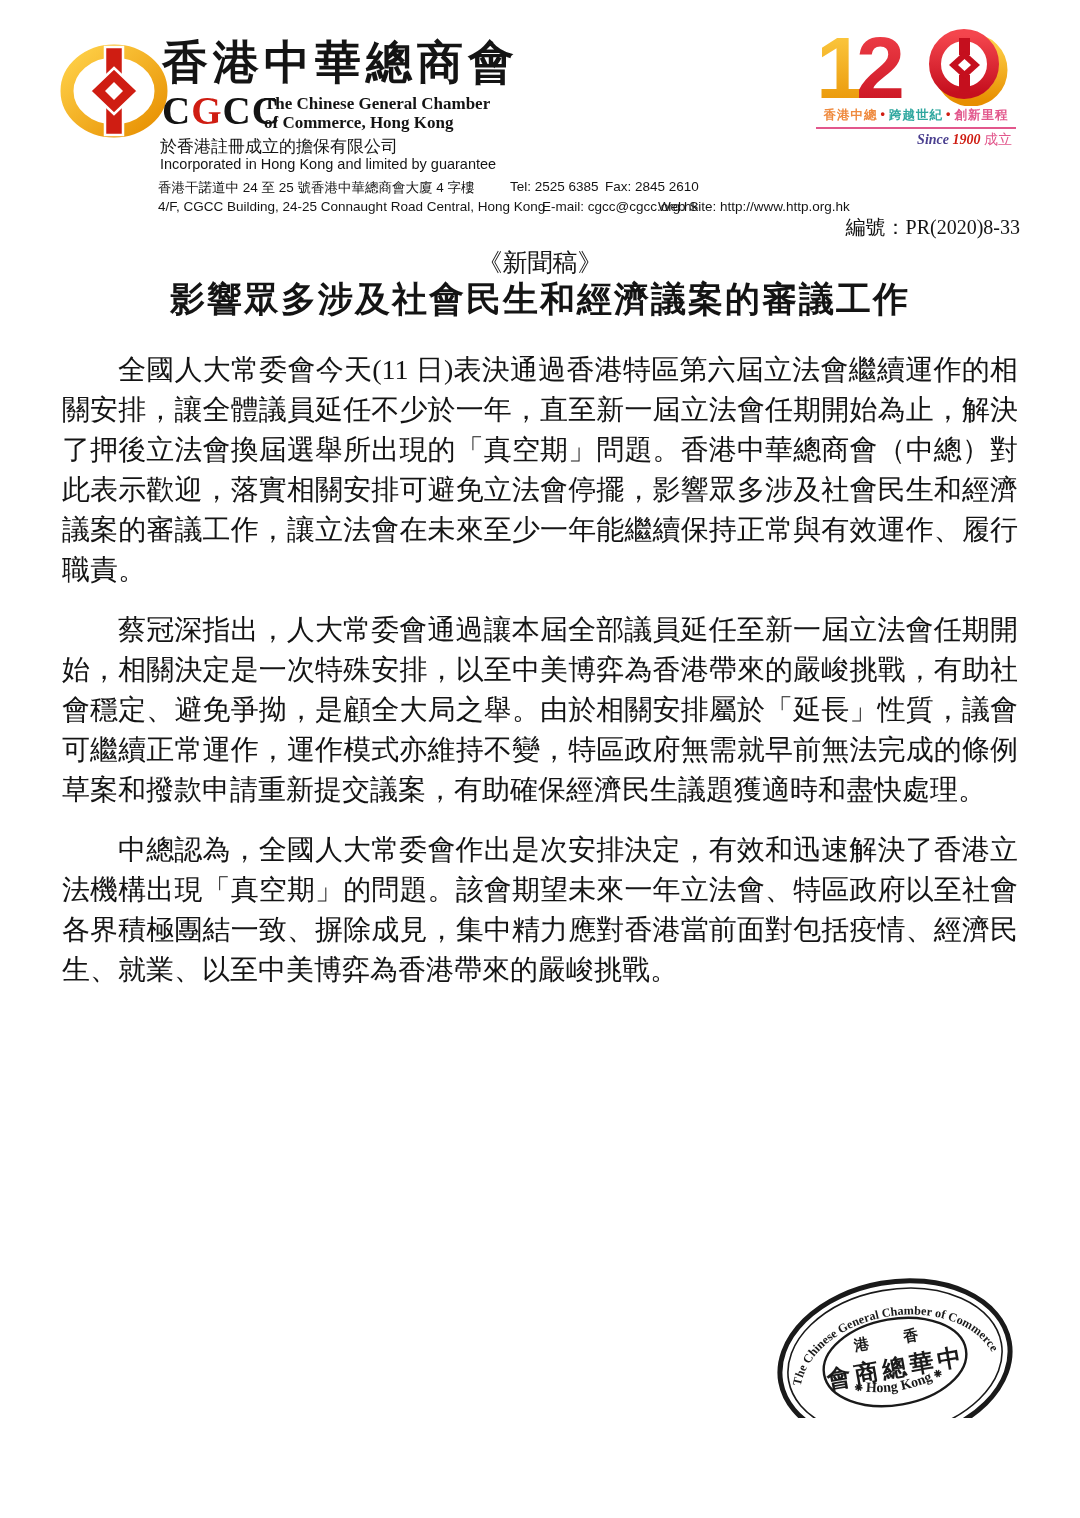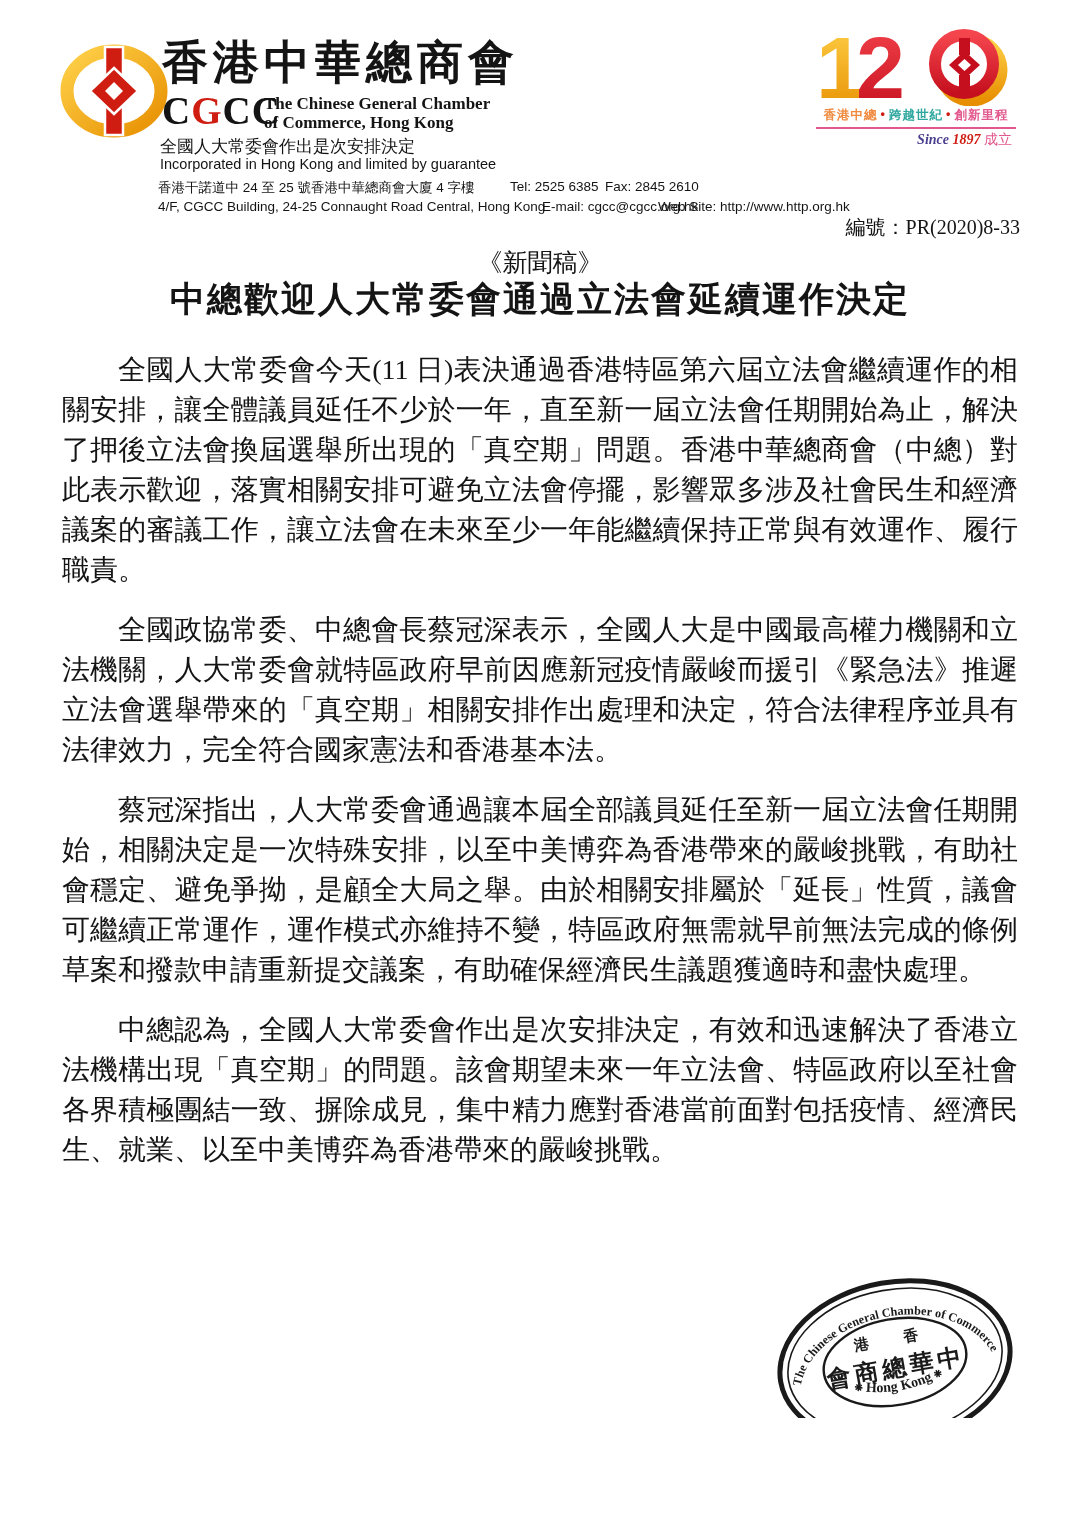--- a/index.html
+++ b/index.html
@@ -81,21 +81,21 @@
     <polygon points="54,24 78,47 54,70 30,47" fill="var(--logo-red)" stroke="#fff" stroke-width="2.5"></polygon>
     <polygon points="54,38 63,47 54,56 45,47" fill="#fff"></polygon>
   </svg>
 
   <div class="brand-cn">香港中華總商會</div>
   <div class="acronym"><span>C</span><span class="g">G</span><span>CC</span></div>
   <div class="name-en">
     <div>The Chinese General Chamber</div>
     <div>of Commerce, Hong Kong</div>
   </div>
-  <div class="inc-cn">全國人大常委會作出是次安排決定</div>
+  <div class="inc-cn">於香港註冊成立的擔保有限公司</div>
   <div class="inc-en">Incorporated in Hong Kong and limited by guarantee</div>
 
   <div class="addr">
     <div class="addr-row">
       <span class="cell c-addr">香港干諾道中 24 至 25 號香港中華總商會大廈 4 字樓</span>
       <span class="cell c-tel">Tel: 2525 6385</span>
       <span class="cell c-fax">Fax: 2845 2610</span>
     </div>
     <div class="addr-row">
       <span class="cell c-addr">4/F, CGCC Building, 24-25 Connaught Road Central, Hong Kong</span>
@@ -130,33 +130,32 @@
     <div class="tagline">
       <span class="t-or">香港中總</span>
       <span class="t-dot">•</span>
       <span class="t-teal">跨越世紀</span>
       <span class="t-dot">•</span>
       <span class="t-pink">創新里程</span>
     </div>
     <div class="tag-rule"></div>
     <div class="since">
       <span class="s-word">Since</span>
-      <span class="s-year">1897</span>
+      <span class="s-year">1900</span>
       <span class="s-cn">成立</span>
     </div>
   </div>
 
   <div class="ref">編號：PR(2020)8-33</div>
 
   <div class="kicker">《新聞稿》</div>
-  <h1 class="main-title">中總歡迎人大常委會通過立法會延續運作決定</h1>
+  <h1 class="main-title">影響眾多涉及社會民生和經濟議案的審議工作</h1>
 
   <div class="body">
     <p>全國人大常委會今天(11 日)表決通過香港特區第六屆立法會繼續運作的相關安排，讓全體議員延任不少於一年，直至新一屆立法會任期開始為止，解決了押後立法會換屆選舉所出現的「真空期」問題。香港中華總商會（中總）對此表示歡迎，落實相關安排可避免立法會停擺，影響眾多涉及社會民生和經濟議案的審議工作，讓立法會在未來至少一年能繼續保持正常與有效運作、履行職責。</p>
-    <p>全國政協常委、中總會長蔡冠深表示，全國人大是中國最高權力機關和立法機關，人大常委會就特區政府早前因應新冠疫情嚴峻而援引《緊急法》推遲立法會選舉帶來的「真空期」相關安排作出處理和決定，符合法律程序並具有法律效力，完全符合國家憲法和香港基本法。</p>
     <p>蔡冠深指出，人大常委會通過讓本屆全部議員延任至新一屆立法會任期開始，相關決定是一次特殊安排，以至中美博弈為香港帶來的嚴峻挑戰，有助社會穩定、避免爭拗，是顧全大局之舉。由於相關安排屬於「延長」性質，議會可繼續正常運作，運作模式亦維持不變，特區政府無需就早前無法完成的條例草案和撥款申請重新提交議案，有助確保經濟民生議題獲適時和盡快處理。</p>
     <p>中總認為，全國人大常委會作出是次安排決定，有效和迅速解決了香港立法機構出現「真空期」的問題。該會期望未來一年立法會、特區政府以至社會各界積極團結一致、摒除成見，集中精力應對香港當前面對包括疫情、經濟民生、就業、以至中美博弈為香港帶來的嚴峻挑戰。</p>
   </div>
 
   <div class="stamp-wrap">
     <svg viewBox="0 0 246 172" aria-hidden="true">
       <g fill="none" stroke="#1a1a1a">
         <ellipse cx="123" cy="86" rx="116" ry="80" stroke-width="5"></ellipse>
         <ellipse cx="123" cy="86" rx="108" ry="72.5" stroke-width="1.6"></ellipse>
         <ellipse cx="123" cy="86" rx="72" ry="43" stroke-width="2.4"></ellipse>

